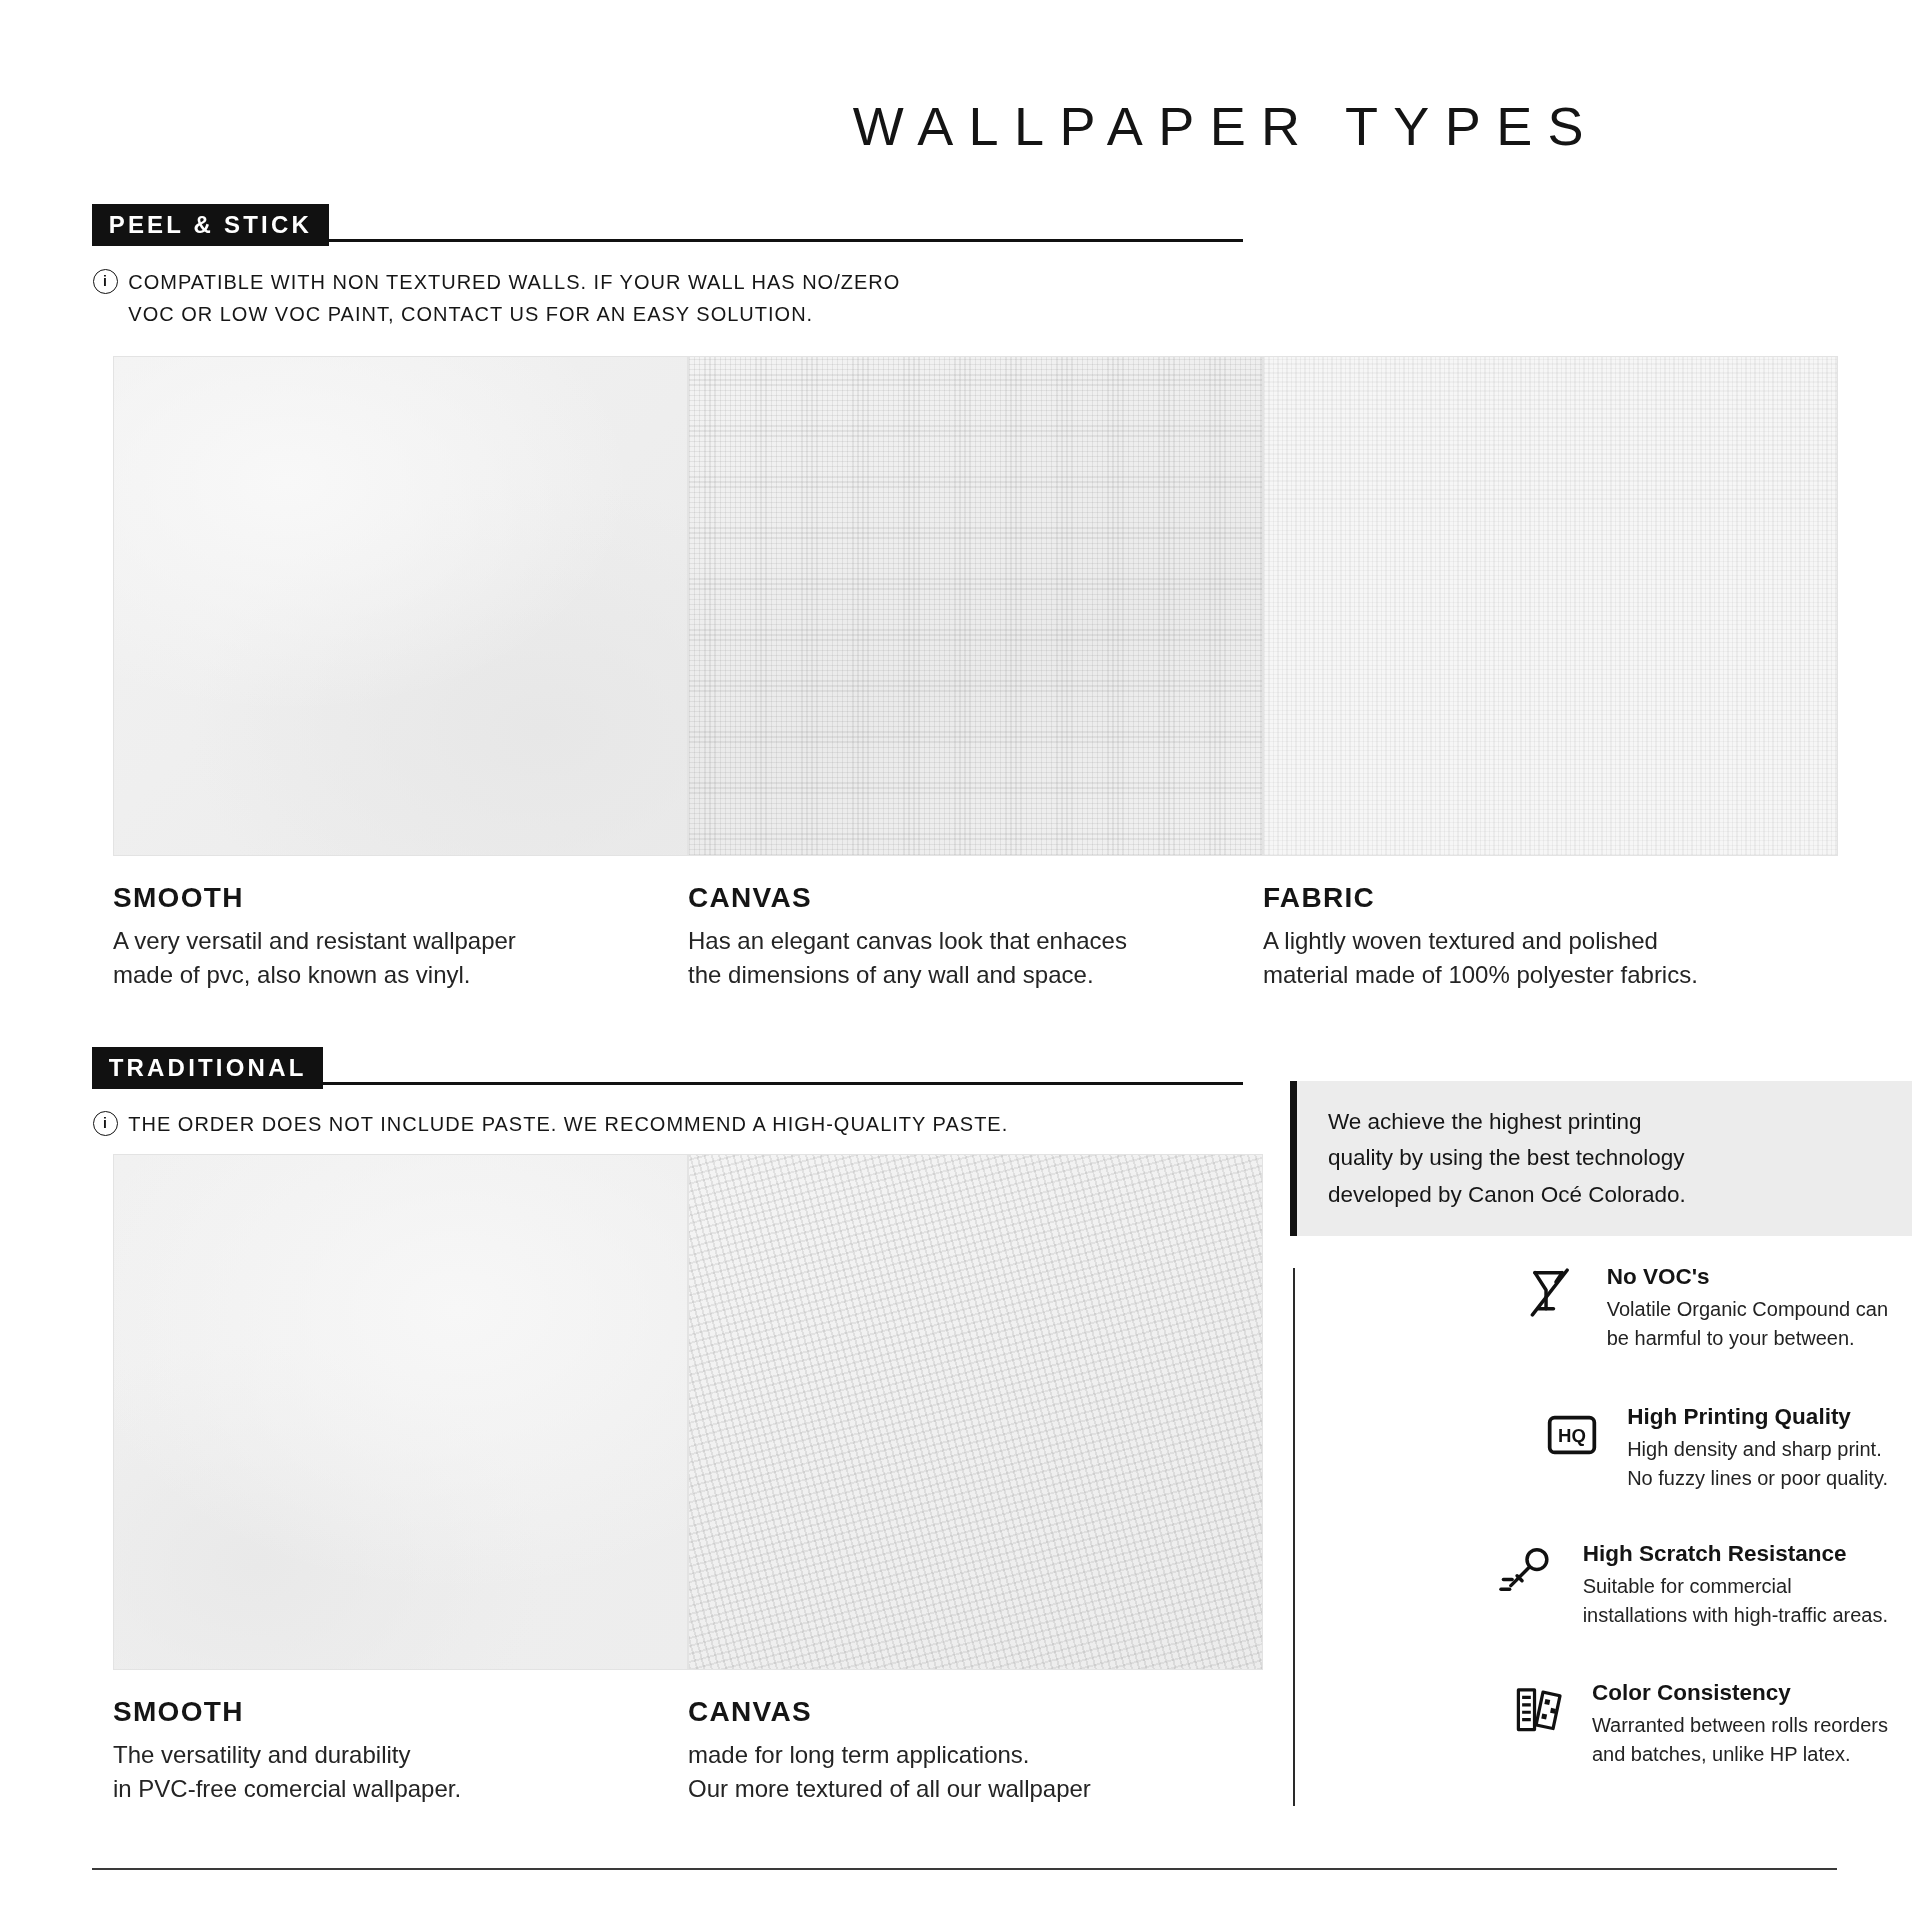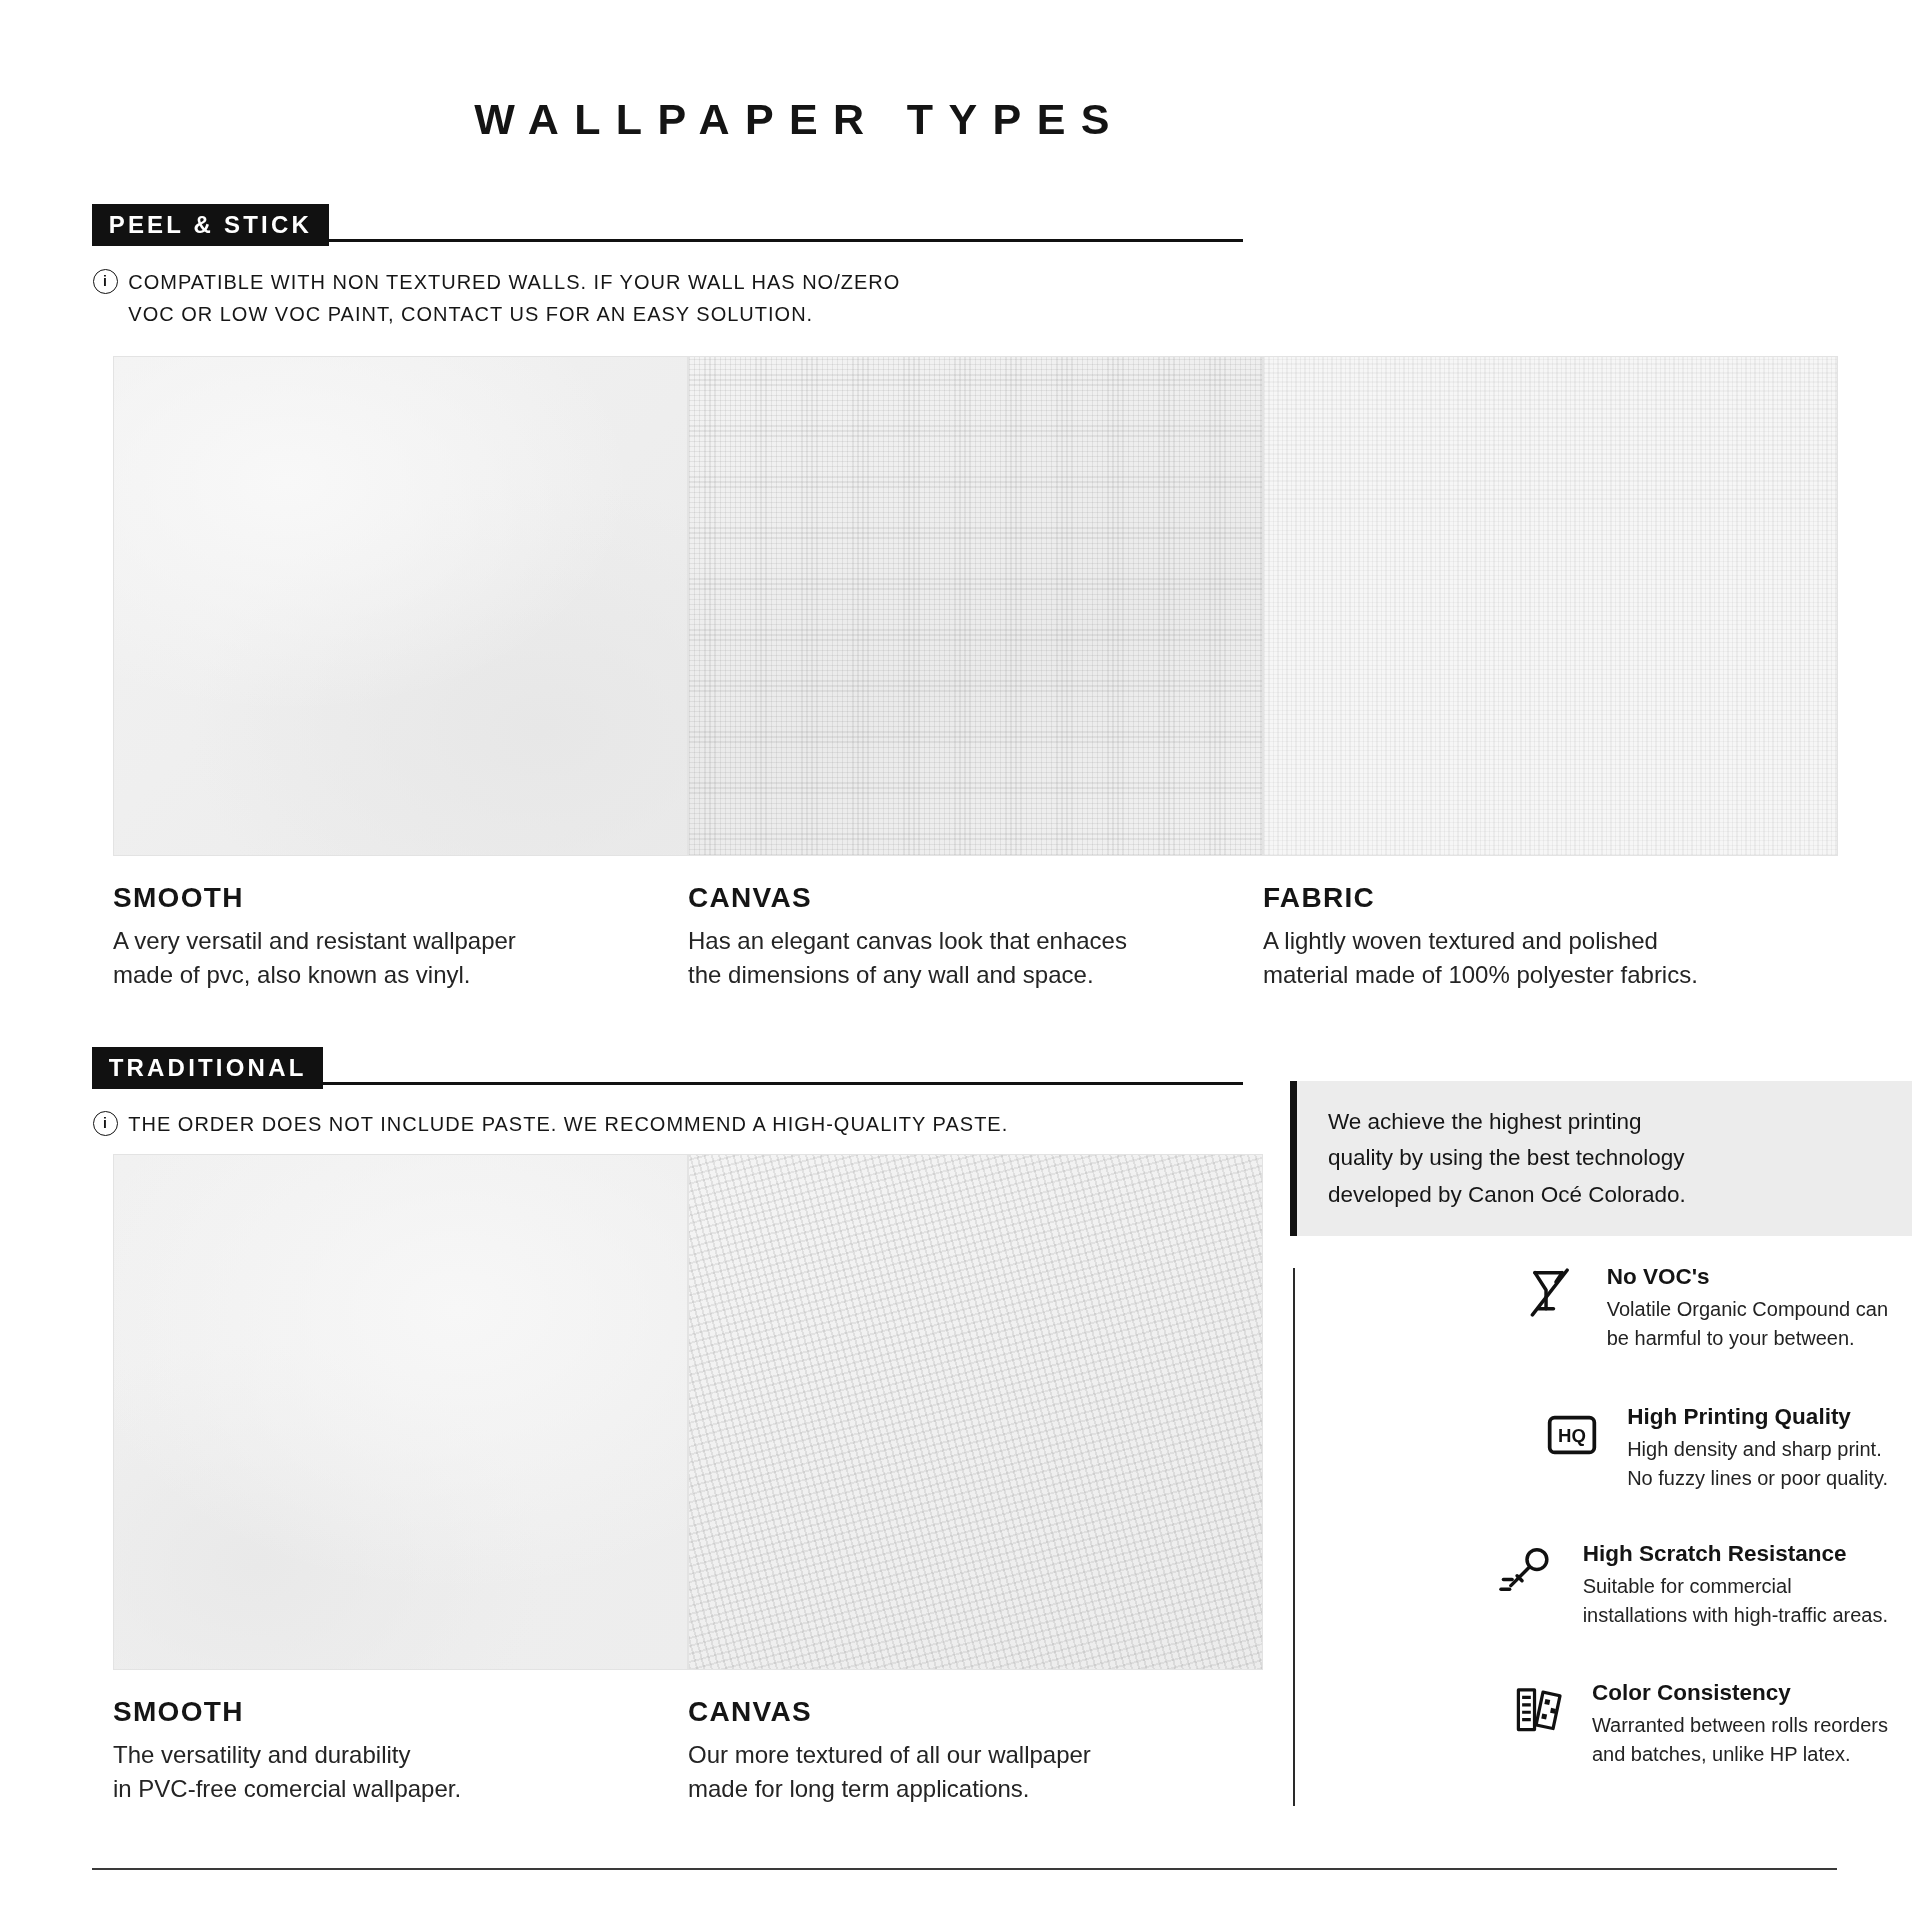--- a/index.html
+++ b/index.html
@@ -4,22 +4,22 @@
 <style>
   html,body{margin:0;padding:0;}
   body{
     width:1926px;height:1926px;background:#ffffff;position:relative;overflow:hidden;
     font-family:"Liberation Sans",sans-serif;color:#1a1a1a;
   }
   .abs{position:absolute;}
 
   
   .title{
-    top:95px;left:0;width:1599px;text-align:center;
-    font-size:43px;font-weight:700;letter-spacing:15.4px;color:#141414;
+    top:95px;left:0;width:1599px;text-align:right;
+    font-size:54px;font-weight:400;letter-spacing:15.4px;color:#141414;
   }
 
   
   .sec-label{
     background:#111;color:#fff;display:inline-block;
     font-size:24px;font-weight:700;letter-spacing:3.2px;padding:7px 16.7px;
   }
   .sec-line{background:#111;height:2.6px;}
 
   
@@ -138,22 +138,22 @@
     <div class="item-name">SMOOTH</div>
     <div class="item-desc">
       <div>The versatility and durability</div>
       <div>in PVC-free comercial wallpaper.</div>
     </div>
   </div>
   <div class="item">
     <div class="swatch tall tex-canvas2"></div>
     <div class="item-name">CANVAS</div>
     <div class="item-desc">
+      <div>made for long term applications.</div>
       <div>Our more textured of all our wallpaper</div>
-      <div>made for long term applications.</div>
     </div>
   </div>
 </div>
 
 <div class="abs quality-box">
   <div>We achieve the highest printing</div>
   <div>quality by using the best technology</div>
   <div>developed by Canon Océ Colorado.</div>
 </div>
 

